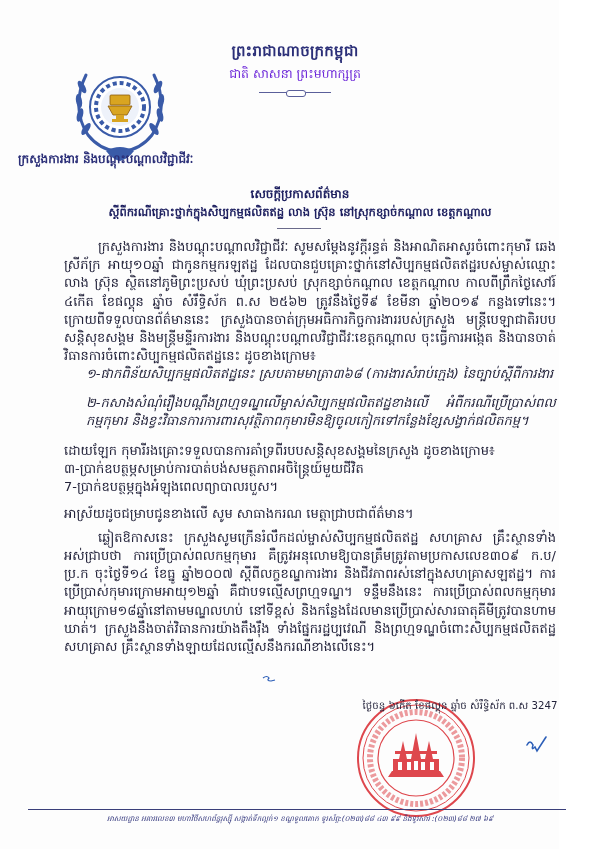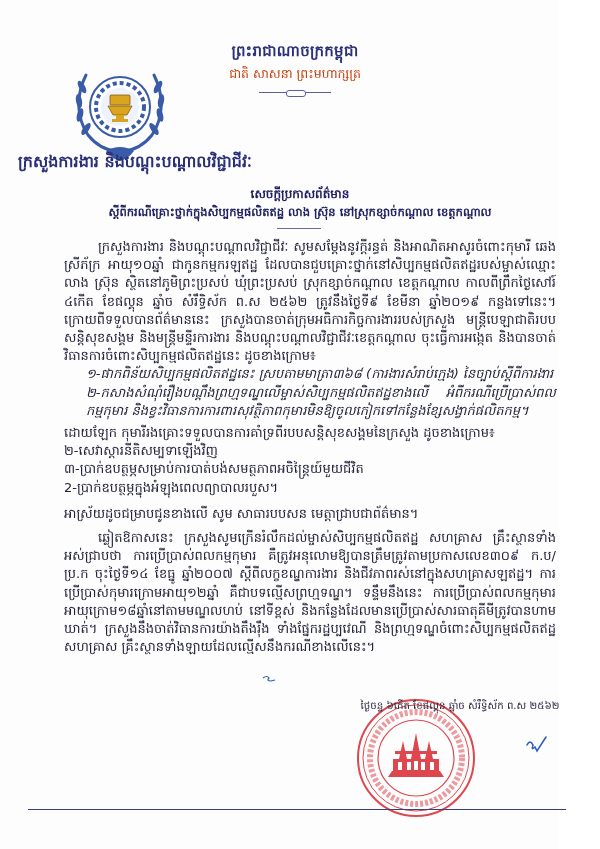--- a/index.html
+++ b/index.html
@@ -18,35 +18,35 @@
       position: absolute; left: 72px; top: 55px; width: 96px; height: 110px;
     }
     .kingdom {
       position: absolute; left: 200px; top: 40px; width: 190px; text-align: center;
     }
     .kingdom-title {
       font-size: 15px; font-weight: bold; color: #2b2f78; line-height: 22px;
       letter-spacing: 0.3px;
     }
     .kingdom-motto {
-      font-size: 12.5px; color: #c2410c; line-height: 20px; margin-top: 2px;
+      font-size: 12.5px; color: #6d28d9; line-height: 20px; margin-top: 2px;
     }
     .orn-line {
       margin: 6px auto 0; width: 72px; height: 6px; position: relative;
     }
     .orn-line::before {
       content: ""; position: absolute; left: 0; right: 0; top: 2px; height: 1px; background: #5a5f9a;
     }
     .orn-line::after {
       content: ""; position: absolute; left: 27px; width: 18px; top: 0; height: 5px;
       border: 1px solid #5a5f9a; border-radius: 3px; background: #fff;
     }
     .ministry {
       position: absolute; left: 18px; top: 151px;
-      font-size: 16px; font-weight: bold; color: #2b2f78; white-space: nowrap;
+      font-size: 12px; font-weight: bold; color: #2b2f78; white-space: nowrap;
     }
     
     .doc-title {
       position: absolute; left: 0; width: 600px; text-align: center;
       font-size: 12px; font-weight: bold; color: #1e2060; white-space: nowrap;
     }
     .doc-title.t1 { top: 186px; }
     .doc-title.t2 { top: 205px; font-size: 11.5px; }
     .small-orn {
       position: absolute; left: 277px; top: 228px; width: 44px; height: 3px;
@@ -127,26 +127,25 @@
 
   <div class="ministry">ក្រសួងការងារ និងបណ្តុះបណ្តាលវិជ្ជាជីវៈ</div>
 
   <div class="doc-title t1">សេចក្តីប្រកាសព័ត៌មាន</div>
   <div class="doc-title t2">ស្តីពីករណីគ្រោះថ្នាក់ក្នុងសិប្បកម្មផលិតឥដ្ឋ លាង ស្រ៊ុន នៅស្រុកខ្សាច់កណ្តាល ខេត្តកណ្តាល</div>
   <div class="small-orn"></div>
 
   <div class="body-text" style="top:238px;">
     <p class="para">ក្រសួងការងារ និងបណ្តុះបណ្តាលវិជ្ជាជីវៈ សូមសម្តែងនូវក្តីរន្ធត់ និងអាណិតអាសូរចំពោះកុមារី ឆេង ស្រីភ័ក្រ អាយុ១០ឆ្នាំ ជាកូនកម្មករឡឥដ្ឋ ដែលបានជួបគ្រោះថ្នាក់នៅសិប្បកម្មផលិតឥដ្ឋរបស់ម្ចាស់ឈ្មោះ លាង ស្រ៊ុន ស្ថិតនៅភូមិព្រះប្រសប់ ឃុំព្រះប្រសប់ ស្រុកខ្សាច់កណ្តាល ខេត្តកណ្តាល កាលពីព្រឹកថ្ងៃសៅរ៍ ៤កើត ខែផល្គុន ឆ្នាំច សំរឹទ្ធិស័ក ព.ស ២៥៦២ ត្រូវនឹងថ្ងៃទី៩ ខែមីនា ឆ្នាំ២០១៩ កន្លងទៅនេះ។ ក្រោយពីទទួលបានព័ត៌មាននេះ ក្រសួងបានចាត់ក្រុមអធិការកិច្ចការងាររបស់ក្រសួង មន្ត្រីបេឡាជាតិរបបសន្តិសុខសង្គម និងមន្ត្រីមន្ទីរការងារ និងបណ្តុះបណ្តាលវិជ្ជាជីវៈខេត្តកណ្តាល ចុះធ្វើការអង្កេត និងបានចាត់វិធានការចំពោះសិប្បកម្មផលិតឥដ្ឋនេះ ដូចខាងក្រោម៖</p>
     <p class="item-cont" style="padding-left:22px;">១-ផាកពិន័យសិប្បកម្មផលិតឥដ្ឋនេះ ស្របតាមមាត្រា៣៦៨ (ការងារសំរាប់ក្មេង) នៃច្បាប់ស្តីពីការងារ</p>
-    <p class="item-cont" style="padding-left:22px;">២-កសាងសំណុំរឿងបណ្តឹងព្រហ្មទណ្ឌលើម្ចាស់សិប្បកម្មផលិតឥដ្ឋខាងលើ អំពីករណីប្រើប្រាស់ពលកម្មកុមារ និងខ្វះវិធានការការពារសុវត្ថិភាពកុមារមិនឱ្យចូលកៀកទៅកន្លែងខ្សែសង្វាក់ផលិតកម្ម។</p>
-    <p class="noindent" style="margin-top:4px;">ដោយឡែក កុមារីរងគ្រោះទទួលបានការគាំទ្រពីរបបសន្តិសុខសង្គមនៃក្រសួង ដូចខាងក្រោម៖</p>
-    <p class="noindent">២-សេវាស្តារនីតិសម្បទាឡើងវិញ</p>
+    <p class="item-cont" style="padding-left:22px;margin-top:10px;">២-កសាងសំណុំរឿងបណ្តឹងព្រហ្មទណ្ឌលើម្ចាស់សិប្បកម្មផលិតឥដ្ឋខាងលើ អំពីករណីប្រើប្រាស់ពលកម្មកុមារ និងខ្វះវិធានការការពារសុវត្ថិភាពកុមារមិនឱ្យចូលកៀកទៅកន្លែងខ្សែសង្វាក់ផលិតកម្ម។</p>
+    <p class="noindent" style="margin-top:12px;">ដោយឡែក កុមារីរងគ្រោះទទួលបានការគាំទ្រពីរបបសន្តិសុខសង្គមនៃក្រសួង ដូចខាងក្រោម៖</p>
     <p class="noindent">៣-ប្រាក់ឧបត្ថម្ភសម្រាប់ការបាត់បង់សមត្ថភាពអចិន្ត្រៃយ៍មួយជីវិត</p>
-    <p class="noindent">2-ប្រាក់ឧបត្ថម្ភក្នុងអំឡុងពេលព្យាបាលរបួស។</p>
-    <p class="noindent" style="margin-top:8px;">អាស្រ័យដូចជម្រាបជូនខាងលើ សូម សាធារបបសន មេត្តាជ្រាបជាព័ត៌មាន។</p>
+    <p class="noindent">7-ប្រាក់ឧបត្ថម្ភក្នុងអំឡុងពេលព្យាបាលរបួស។</p>
+    <p class="noindent" style="margin-top:8px;">អាស្រ័យដូចជម្រាបជូនខាងលើ សូម សាធាងករណ មេត្តាជ្រាបជាព័ត៌មាន។</p>
     <p class="para" style="margin-top:6px;">ឆ្លៀតឱកាសនេះ ក្រសួងសូមក្រើនរំលឹកដល់ម្ចាស់សិប្បកម្មផលិតឥដ្ឋ សហគ្រាស គ្រឹះស្ថានទាំងអស់ជ្រាបថា ការប្រើប្រាស់ពលកម្មកុមារ គឺត្រូវអនុលោមឱ្យបានត្រឹមត្រូវតាមប្រកាសលេខ៣០៩ ក.ប/ប្រ.ក ចុះថ្ងៃទី១៤ ខែធ្នូ ឆ្នាំ២០០៧ ស្តីពីលក្ខខណ្ឌការងារ និងជីវភាពរស់នៅក្នុងសហគ្រាសឡឥដ្ឋ។ ការប្រើប្រាស់កុមារក្រោមអាយុ១២ឆ្នាំ គឺជាបទល្មើសព្រហ្មទណ្ឌ។ ទន្ទឹមនឹងនេះ ការប្រើប្រាស់ពលកម្មកុមារអាយុក្រោម១៨ឆ្នាំនៅតាមមណ្ឌលហប់ នៅទីខ្ពស់ និងកន្លែងដែលមានប្រើប្រាស់សារធាតុគីមីត្រូវបានហាមឃាត់។ ក្រសួងនឹងចាត់វិធានការយ៉ាងតឹងរ៉ឹង ទាំងផ្នែករដ្ឋប្បវេណី និងព្រហ្មទណ្ឌចំពោះសិប្បកម្មផលិតឥដ្ឋ សហគ្រាស គ្រឹះស្ថានទាំងឡាយដែលល្មើសនឹងករណីខាងលើនេះ។</p>
   </div>
 
   <svg class="initial" viewBox="0 0 14 10">
     <path d="M1 3 Q5 0 7 3 Q4 6 9 6 L13 5" fill="none" stroke="#2d5fb8" stroke-width="1.2"></path>
   </svg>
 
   <svg class="seal" viewBox="0 0 122 122">
     <circle cx="61" cy="61" r="58" fill="none" stroke="#d9282f" stroke-width="2"></circle>
     <circle cx="61" cy="61" r="53" fill="none" stroke="#d9282f" stroke-width="1"></circle>
@@ -164,21 +163,22 @@
     <g fill="#ffffff">
       <rect x="43" y="65" width="4" height="8"></rect>
       <rect x="52" y="65" width="4" height="8"></rect>
       <rect x="59" y="64" width="4" height="9"></rect>
       <rect x="66" y="65" width="4" height="8"></rect>
       <rect x="75" y="65" width="4" height="8"></rect>
     </g>
   </svg>
 
   <div class="date-block">
-    <div>ថ្ងៃចន្ទ ៦កើត ខែផល្គុន ឆ្នាំច សំរឹទ្ធិស័ក ព.ស ២៥៦២</div>
+    <div>ថ្ងៃចន្ទ ៦កើត ខែផល្គុន ឆ្នាំច សំរឹទ្ធិស័ក ព.ស 3247</div>
   </div>
 
   <svg class="signature" viewBox="0 0 26 20">
     <path d="M3 10 Q6 4 9 10 Q7 16 11 12 L13 16 L22 2" fill="none" stroke="#2d5fb8" stroke-width="1.6" stroke-linecap="round"></path>
   </svg>
 
   <div class="footer-line"></div>
+  <div class="footer-text">អាសយដ្ឋាន អគារលេខ៣ មហាវិថីសហព័ន្ធរុស្ស៊ី សង្កាត់ទឹកល្អក់១ ខណ្ឌទួលគោក ទូរស័ព្ទ:(០២៣)៨៨ ៤៣ ៩៩ និងទូរសារ :(០២៣)៨៨ ២៧ ៦៩</div>
 </div>
 
 </body></html>

